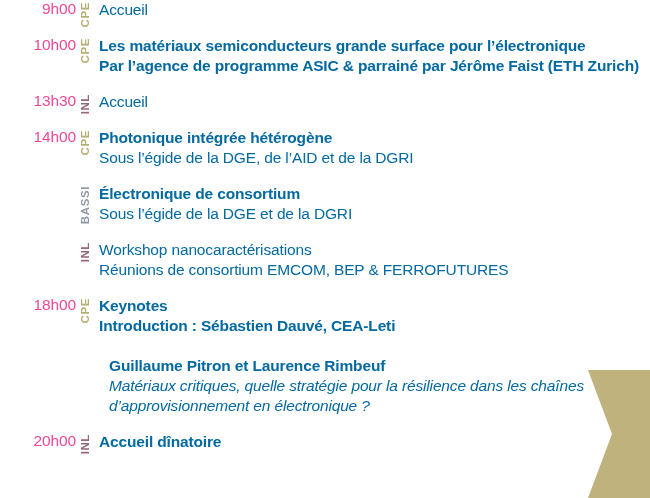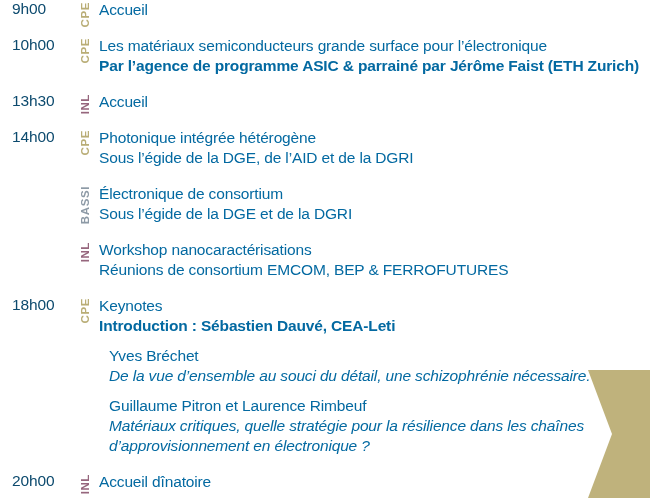--- a/index.html
+++ b/index.html
@@ -35,26 +35,27 @@
 
   .row {
     position: relative;
     display: flex;
     align-items: flex-start;
   }
 
   .time-col {
     width: 76px;
     flex: 0 0 76px;
-    padding-left: 12px;
+    padding-left: 3px;
     box-sizing: border-box;
     font-size: 15.5px;
     line-height: 1.15;
-    color: #0c4a6e;
+    color: #ec4899;
     letter-spacing: -0.1px;
+    text-align: right;
   }
 
   .org-col {
     width: 19px;
     flex: 0 0 19px;
     position: relative;
   }
   .org-label {
     position: absolute;
     left: 50%;
@@ -78,21 +79,21 @@
   }
 
   .line {
     font-size: 15.5px;
     line-height: 20px;
     color: #0369a1;
     letter-spacing: -0.15px;
     white-space: nowrap;
   }
   .line.wrap { white-space: normal; }
-  .line.bold   { font-weight: 400; }
+  .line.bold   { font-weight: 700; }
   .line.italic { font-style: italic; }
   .line .reg   { font-weight: 700; }
   .line .strong{ font-weight: 700; margin-top: 40px; }
 
   
   .gap-sm { height: 10px; }
   .gap-md { height: 16px; }
 
   .speaker-block { padding-left: 10px; }
 </style>
@@ -166,24 +167,20 @@
     <div class="gap-md"></div>
     <div class="row">
       <div class="time-col">18h00</div>
       <div class="org-col">
         <div class="org-label org-cpe">CPE</div>
       </div>
       <div class="content-col">
         <div class="line bold">Keynotes</div>
         <div class="line"><span class="strong">Introduction : Sébastien Dauvé</span><span class="reg">, CEA-Leti</span></div>
         <div class="gap-sm"></div>
-        <div class="speaker-block">
-          <div class="line bold">Yves Bréchet</div>
-          <div class="line italic wrap">De la vue d’ensemble au souci du détail, une schizophrénie nécessaire.</div>
-        </div>
         <div class="gap-sm"></div>
         <div class="speaker-block">
           <div class="line bold">Guillaume Pitron et Laurence Rimbeuf</div>
           <div class="line italic wrap">Matériaux critiques, quelle stratégie pour la résilience dans les chaînes d’approvisionnement en électronique ?</div>
         </div>
       </div>
     </div>
     <div class="gap-md"></div>
     <div class="row">
       <div class="time-col">20h00</div>

